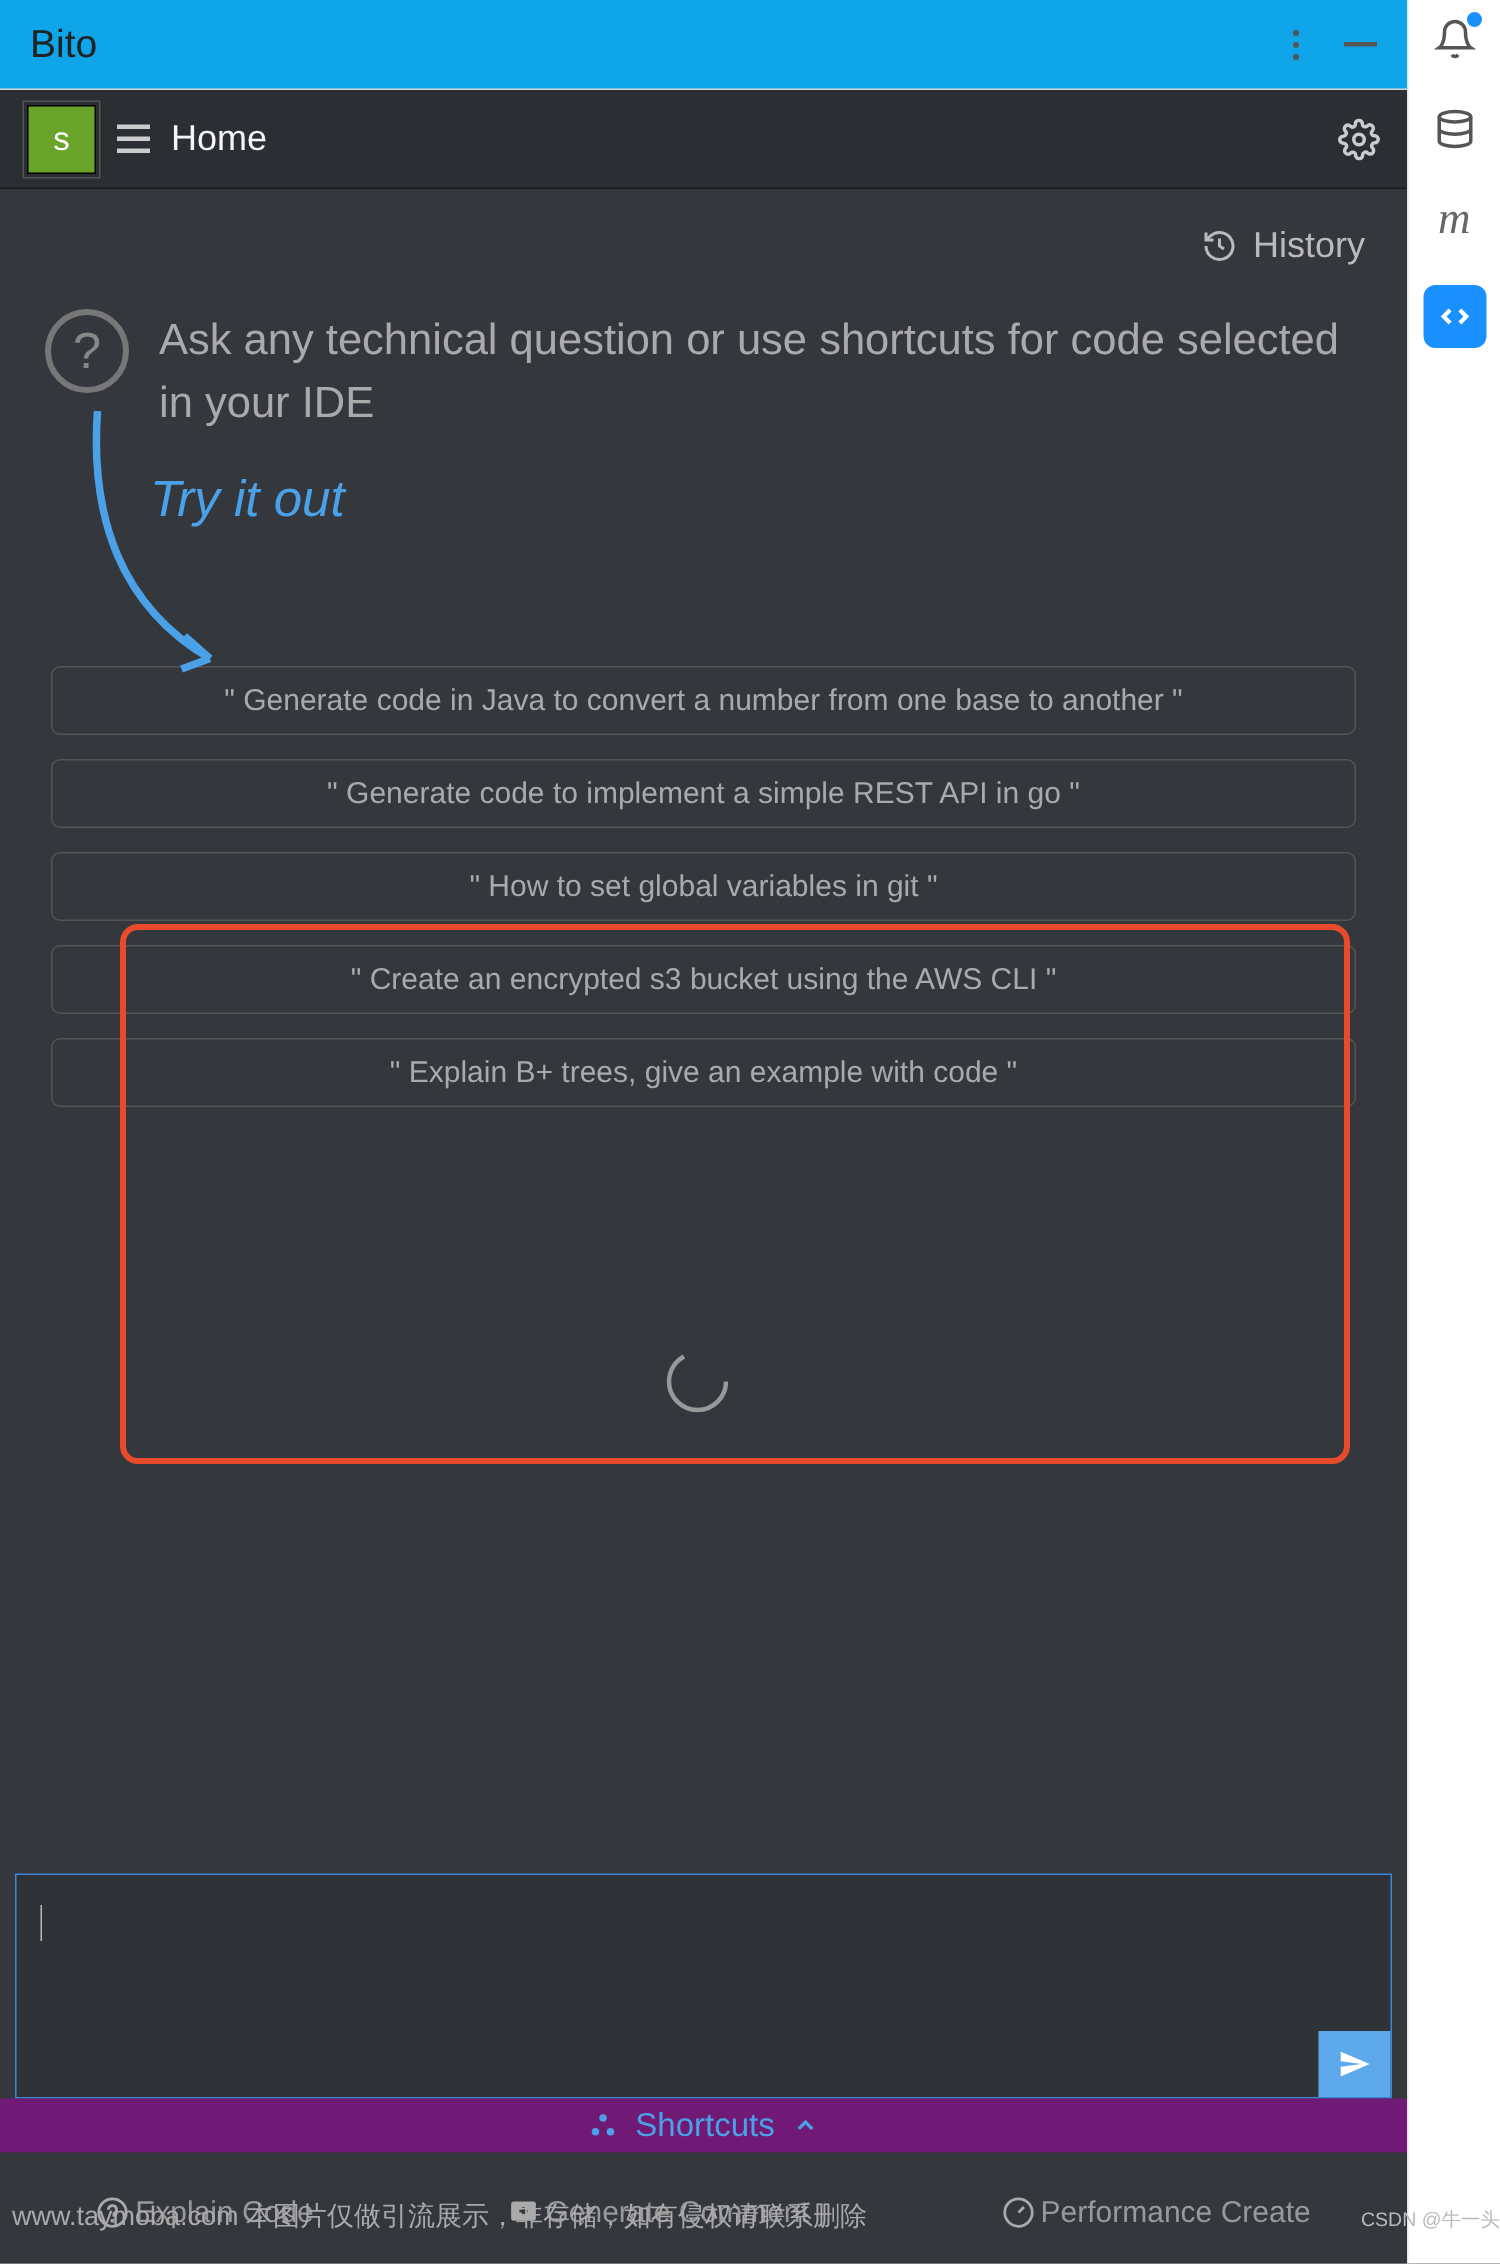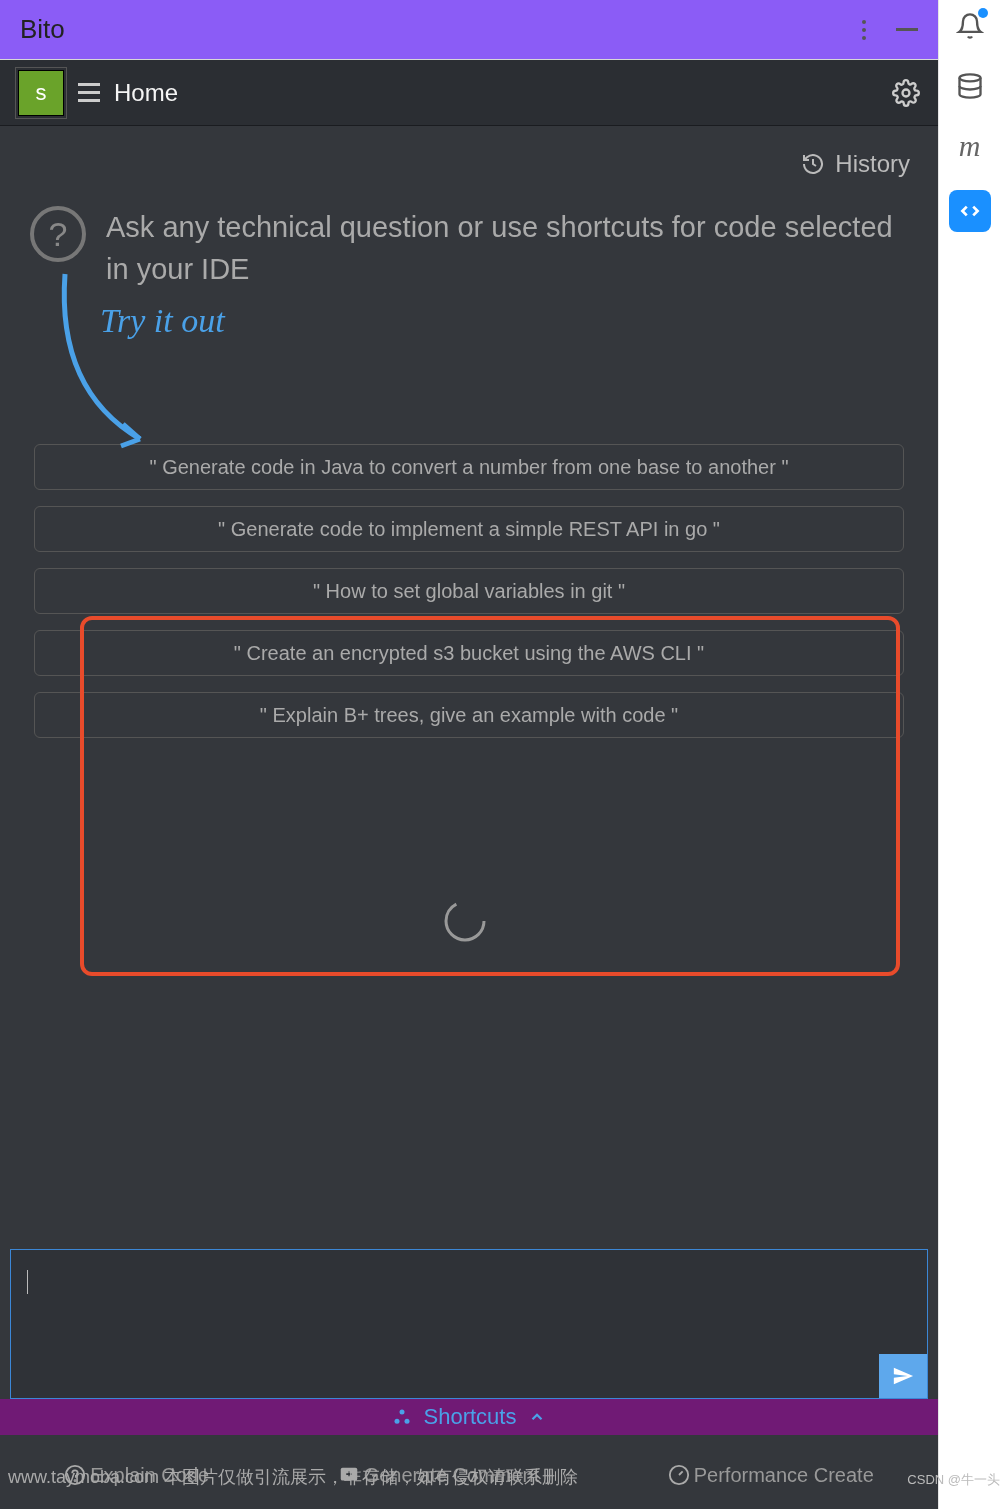--- a/index.html
+++ b/index.html
@@ -13,21 +13,21 @@
   .sidebar-right {
     flex: 1; background: #fff; border-left: 1px solid #e5e5e5;
     display: flex; flex-direction: column; align-items: center;
     padding-top: 10px; gap: 28px;
   }
   .sidebar-icon { width: 32px; height: 32px; display:flex; align-items:center; justify-content:center; font-size: 26px; color:#555; position:relative; }
   .sidebar-icon.active { background:#1a90ff; color:#fff; border-radius:8px; width:42px; height:42px; }
   .bell-dot { position:absolute; top:-2px; right:-2px; width:10px; height:10px; border-radius:50%; background:#1a90ff; }
 
   .titlebar {
-    height: 60px; background: #8b5cf6; border-bottom:1px solid #d8d8d8;
+    height: 60px; background: #0ea5e9; border-bottom:1px solid #d8d8d8;
     display:flex; align-items:center; justify-content:space-between;
     padding: 0 20px; color:#222;
   }
   .titlebar-left { font-size: 26px; font-weight:500; }
   .titlebar-right { display:flex; gap:30px; align-items:center; }
   .kebab { display:flex; flex-direction:column; gap:4px; }
   .kebab span { width:4px; height:4px; background:#555; border-radius:50%; }
   .minimize { width:22px; height:3px; background:#555; }
 
   .tabbar {
@@ -55,22 +55,22 @@
   .intro { display:flex; gap:20px; padding: 18px 30px 4px; }
   .q-icon {
     width:56px; height:56px; border:4px solid #777; border-radius:50%;
     display:flex; align-items:center; justify-content:center;
     color:#888; font-size:34px; flex-shrink:0;
   }
   .intro-text { font-size:29px; line-height:1.45; color:#aaa; font-weight:500; }
 
   .arrow-area { position:relative; height:180px; }
   .try-text {
-    position:absolute; left:100px; top:8px;
-    font-family: Liberation Serif, serif; font-style:italic;
+    position:absolute; left:100px; top:20px;
+    font-family: Liberation Sans, sans-serif; font-style:italic;
     color:#4aa1e8; font-size:34px;
   }
   .arrow-svg { position:absolute; left:45px; top:-30px; }
 
   .highlight-box {
     position:absolute; left:80px; top:490px; width:820px; height:360px;
     border:4px solid #e84b2b; border-radius:12px; pointer-events:none;
     z-index:10;
   }
 

